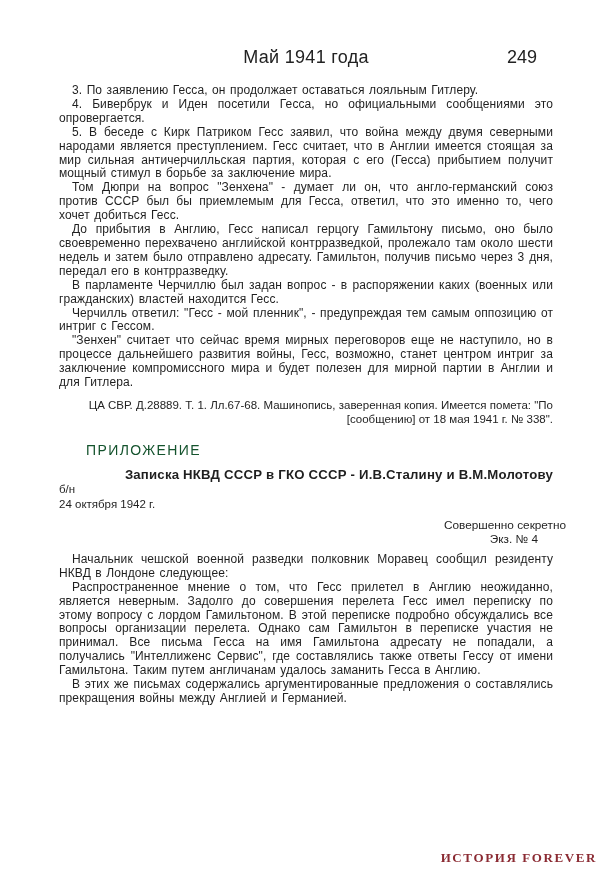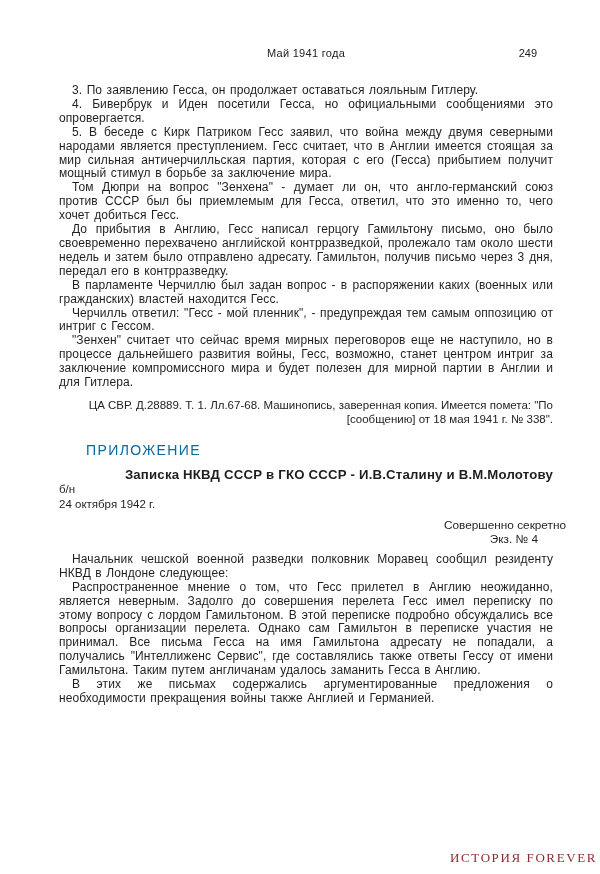--- a/index.html
+++ b/index.html
@@ -11,21 +11,21 @@
   .page{
     position:relative;
     width:600px;height:874px;
     background:#ffffff;
     color:#1f1f1f;
     overflow:hidden;
   }
   .header-row{
     position:absolute;
     left:59px;top:47px;width:494px;
-    font-size:11px;
+    font-size:18px;
     color:#222;
   }
   .header-title{
     text-align:center;
     letter-spacing:0.3px;
   }
   .page-number{
     position:absolute;
     right:16px;top:0;
   }
@@ -47,21 +47,21 @@
     font-size:11.5px;
     line-height:14.5px;
     text-align:right;
     color:#242424;
   }
   .appendix-label{
     margin-top:15px;
     padding-left:27px;
     font-size:14px;
     letter-spacing:1.4px;
-    color:#0369a1;
+    color:#14532d;
   }
   .appendix-title{
     margin-top:9px;
     text-align:right;
     font-size:13.2px;
     font-weight:bold;
     letter-spacing:0.2px;
   }
   .doc-meta{
     font-size:11.5px;
@@ -78,21 +78,21 @@
     padding-right:28px;
   }
   .body2{
     margin-top:7px;
   }
   .watermark{
     position:absolute;
     top:850px;
     right:3px;
     font-family:"Liberation Serif", serif;
-    font-weight:normal;
+    font-weight:bold;
     font-size:13px;
     letter-spacing:1.6px;
   }
 </style>
 </head>
 <body>
 
 <div class="page">
 
   <div class="header-row">
@@ -125,20 +125,20 @@
     </div>
 
     <div class="classification">
       <div>Совершенно секретно</div>
       <div class="copy-number">Экз. № 4</div>
     </div>
 
     <div class="body-text body2">
       <p>Начальник чешской военной разведки полковник Моравец сообщил резиденту НКВД в Лондоне следующее:</p>
       <p>Распространенное мнение о том, что Гесс прилетел в Англию неожиданно, является неверным. Задолго до совершения перелета Гесс имел переписку по этому вопросу с лордом Гамильтоном. В этой переписке подробно обсуждались все вопросы организации перелета. Однако сам Гамильтон в переписке участия не принимал. Все письма Гесса на имя Гамильтона адресату не попадали, а получались "Интеллиженс Сервис", где составлялись также ответы Гессу от имени Гамильтона. Таким путем англичанам удалось заманить Гесса в Англию.</p>
-      <p>В этих же письмах содержались аргументированные предложения о необходимости прекращения войны также Англией и Германией.</p>
+      <p>В этих же письмах содержались аргументированные предложения о составлялись прекращения войны между Англией и Германией.</p>
     </div>
 
   </div>
 
   <div class="watermark" style="color: rgb(139, 43, 51);">ИСТОРИЯ FOREVER</div>
 
 </div>
 
 </body></html>

